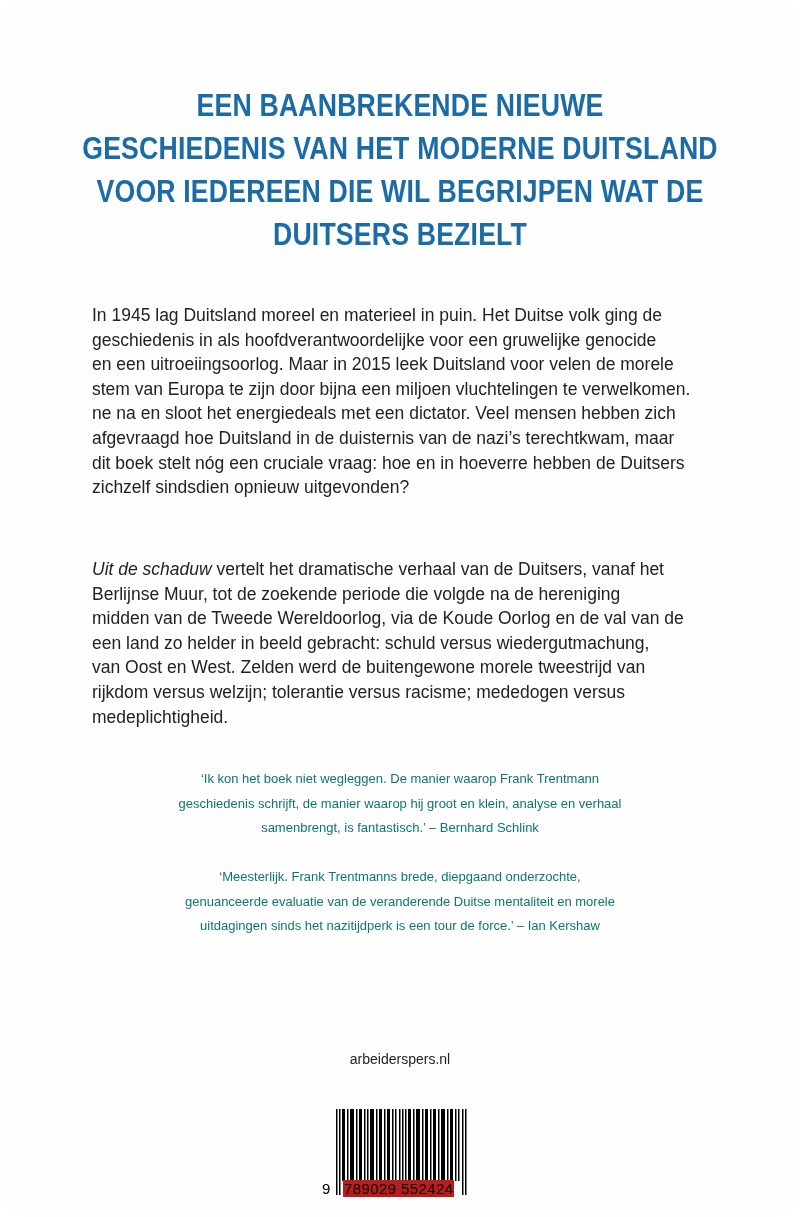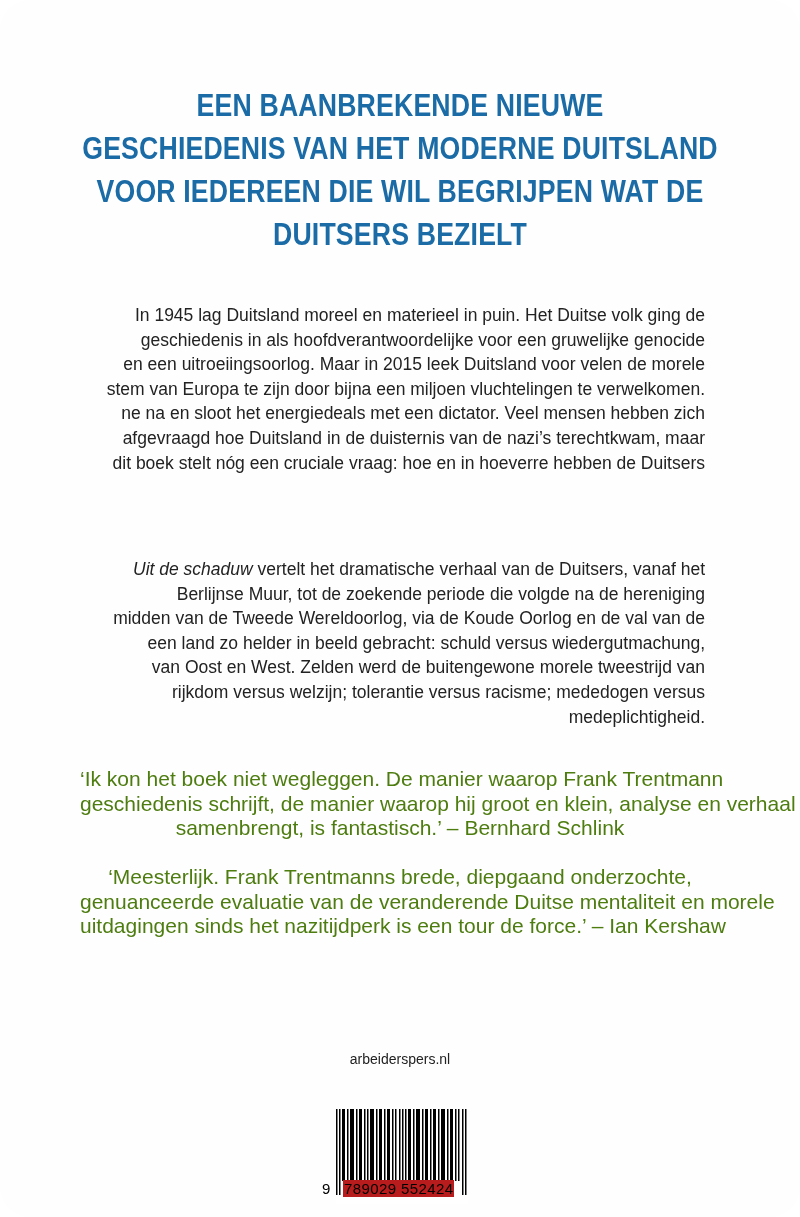--- a/index.html
+++ b/index.html
@@ -32,41 +32,41 @@
       font-size: 31px;
       line-height: 43px;
       letter-spacing: 0.2px;
       transform: scaleX(0.86);
       transform-origin: center top;
     }
     .headline .line { display: block; white-space: nowrap; }
 
     .body-block {
       position: absolute;
-      left: 65px;
+      left: 92px;
       width: 640px;
-      text-align: right;
+      text-align: left;
       color: #222222;
       font-family: "Liberation Sans", sans-serif;
       font-size: 17.5px;
       line-height: 24.6px;
     }
     .body-block .line { display: block; white-space: nowrap; }
     .para1 { top: 303px; }
     .para2 { top: 557px; }
     .para2 em { }
 
     .quote-block {
       position: absolute;
       left: 80px;
       width: 640px;
       text-align: center;
-      color: #4d7c0f;
+      color: #0f766e;
       font-family: "Liberation Sans", sans-serif;
-      font-size: 21px;
+      font-size: 13px;
       line-height: 24.6px;
     }
     .quote-block .line { display: block; white-space: nowrap; }
     .quote1 { top: 767px; }
     .quote2 { top: 865px; }
 
     .website {
       position: absolute;
       top: 1051px;
       left: 0;
@@ -112,20 +112,21 @@
   </div>
 
   <div class="body-block para1">
     <span class="line">In 1945 lag Duitsland moreel en materieel in puin. Het Duitse volk ging de</span>
     <span class="line">geschiedenis in als hoofdverantwoordelijke voor een gruwelijke genocide</span>
     <span class="line">en een uitroeiingsoorlog. Maar in 2015 leek Duitsland voor velen de morele</span>
     <span class="line">stem van Europa te zijn door bijna een miljoen vluchtelingen te verwelkomen.</span>
     <span class="line">ne na en sloot het energiedeals met een dictator. Veel mensen hebben zich</span>
     <span class="line">afgevraagd hoe Duitsland in de duisternis van de nazi’s terechtkwam, maar</span>
     <span class="line">dit boek stelt nóg een cruciale vraag: hoe en in hoeverre hebben de Duitsers</span>
+    <span class="line">zichzelf sindsdien opnieuw uitgevonden?</span>
   </div>
 
   <div class="body-block para2">
     <span class="line"><em>Uit de schaduw</em><span> vertelt het dramatische verhaal van de Duitsers, vanaf het</span></span>
     <span class="line">Berlijnse Muur, tot de zoekende periode die volgde na de hereniging</span>
     <span class="line">midden van de Tweede Wereldoorlog, via de Koude Oorlog en de val van de</span>
     <span class="line">een land zo helder in beeld gebracht: schuld versus wiedergutmachung,</span>
     <span class="line">van Oost en West. Zelden werd de buitengewone morele tweestrijd van</span>
     <span class="line">rijkdom versus welzijn; tolerantie versus racisme; mededogen versus</span>
     <span class="line">medeplichtigheid.</span>

